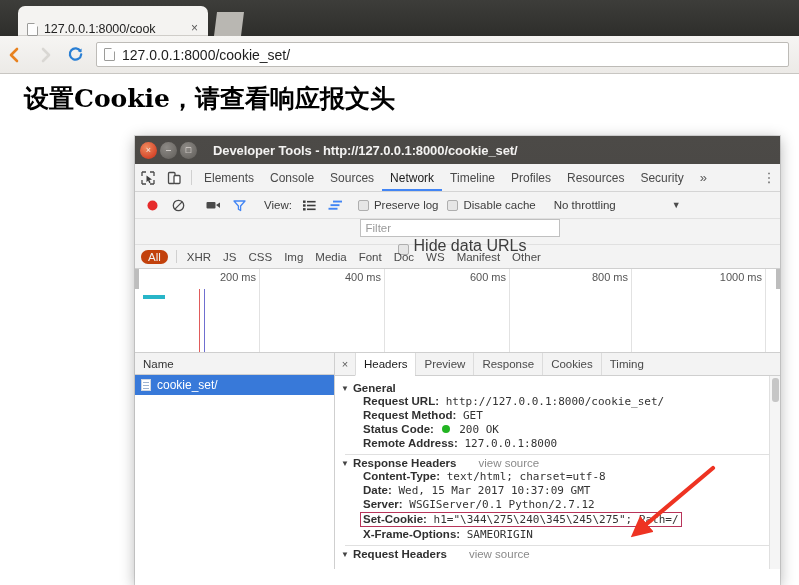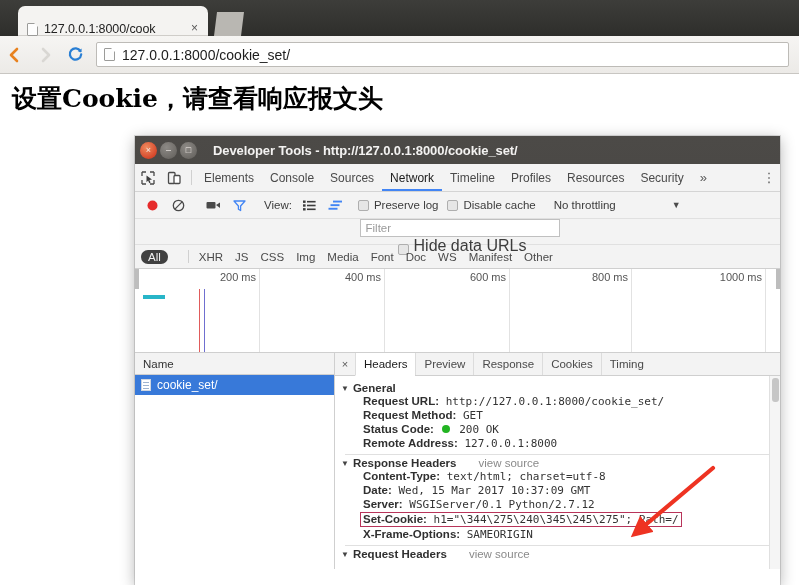--- a/index.html
+++ b/index.html
@@ -72,21 +72,21 @@
   }
   .omnibox-icon::after {
     content: ""; position: absolute; right: -1px; top: -1px;
     border-width: 0 4px 4px 0; border-style: solid;
     border-color: transparent #fff transparent transparent;
   }
   .omnibox-url { font-size: 14px; color: #1d1d1d; white-space: nowrap; }
 
   
   .page-heading {
-    position: absolute; left: 12px; top: 82px;
+    position: absolute; left: 24px; top: 82px;
     font-family: "DejaVu Serif", "Liberation Serif", serif;
     font-weight: bold; font-size: 25px; color: #000; white-space: nowrap;
   }
 
   
   .devtools {
     position: absolute; left: 135px; top: 136px; width: 645px; height: 449px;
     background: #fff;
     box-shadow: 0 3px 14px rgba(0,0,0,0.30), 0 0 0 1px rgba(0,0,0,0.12);
     overflow: hidden;
@@ -153,22 +153,22 @@
     font-size: 11.5px; color: #9a9a9a; padding: 0 5px; line-height: 16px;
     font-family: "Liberation Sans", sans-serif;
   }
 
   .dt-typesbar {
     height: 24px; background: #f3f3f3; border-bottom: 1px solid #cfcfcf;
     display: flex; align-items: center; padding-left: 6px;
     font-size: 11.5px; color: #4a4a4a;
   }
   .type-pill {
-    background: #404040; color: #f2f2f2; border-radius: 9px;
-    padding: 1px 7px; margin-right: 16px; cursor: pointer;
+    background: #c2410c; color: #f2f2f2; border-radius: 9px;
+    padding: 1px 7px; margin-right: 4px; cursor: pointer;
   }
   .type-item { padding: 0 6px; cursor: pointer; white-space: nowrap; }
 
   .dt-timeline {
     height: 84px; background: #fff; border-bottom: 1px solid #cfcfcf;
     position: relative; overflow: hidden;
   }
   .tl-tick {
     position: absolute; top: 0; height: 84px; border-left: 1px solid #e2e2e2;
   }

